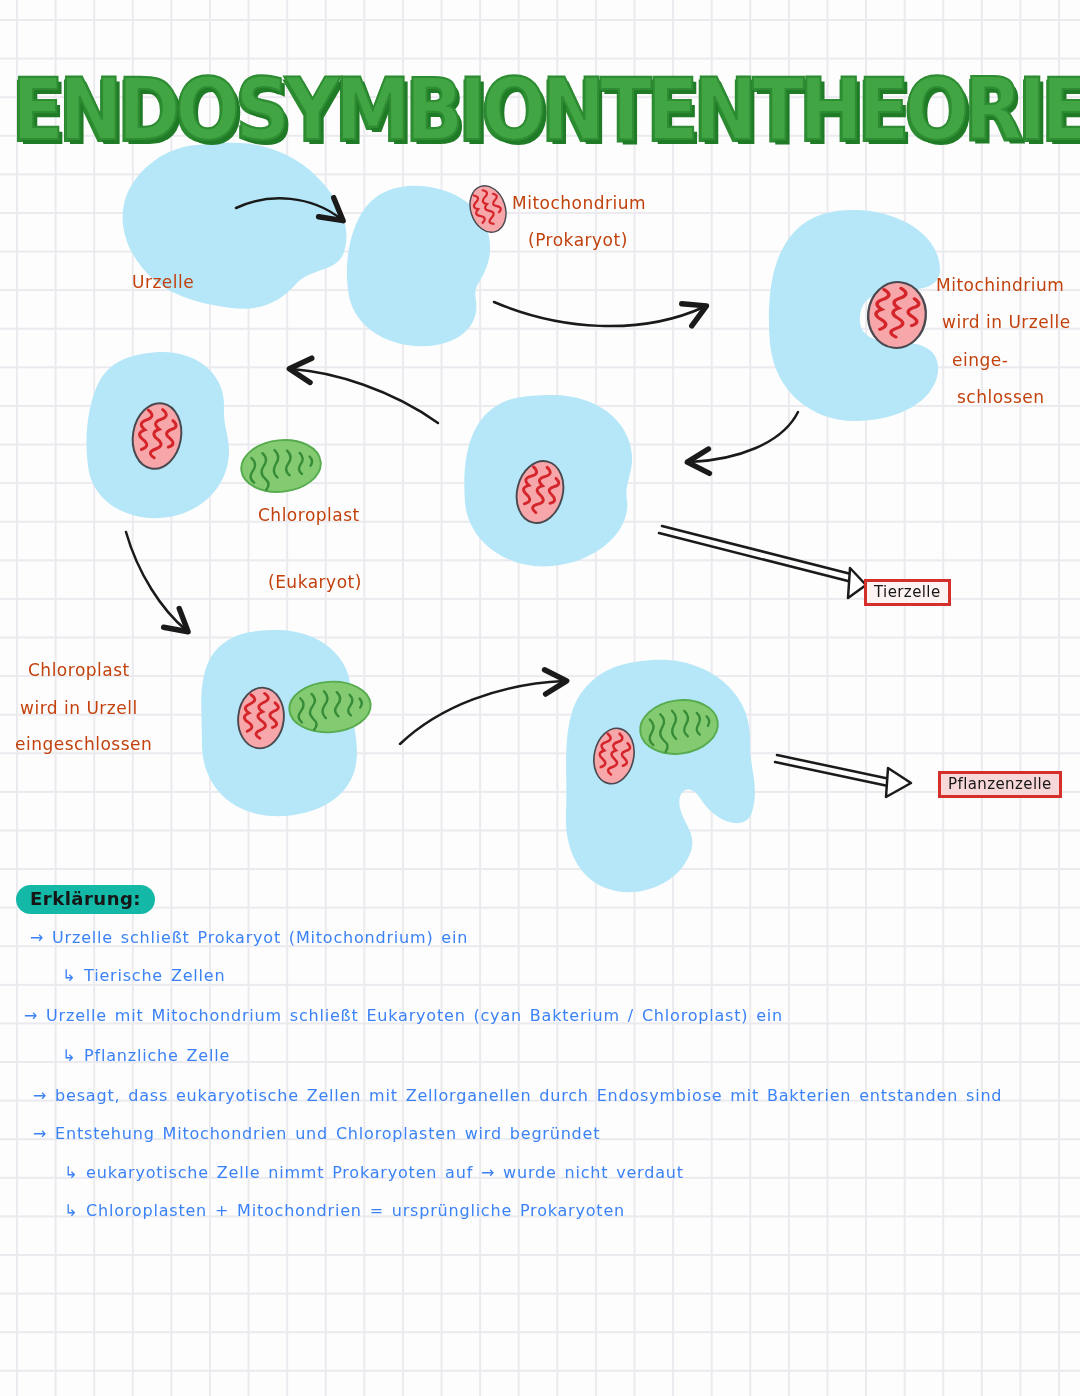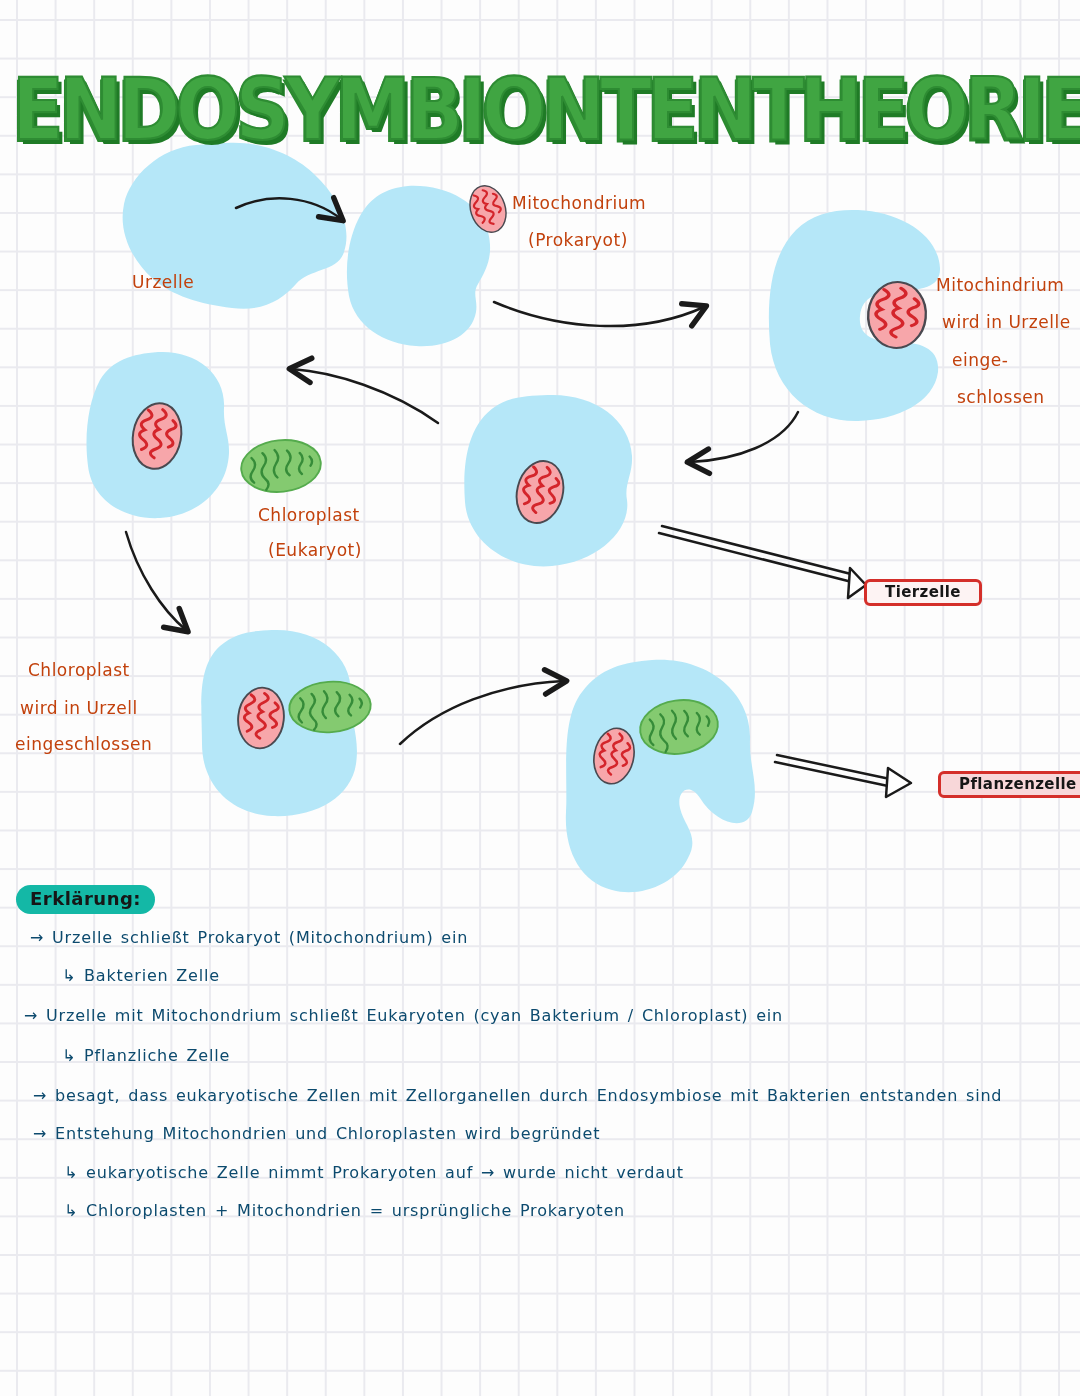--- a/index.html
+++ b/index.html
@@ -22,33 +22,33 @@
     text-shadow:4px 5px 0 #1f7b26, -2px 3px 0 #2a8a2f;
     transform:scaleY(1.12);transform-origin:top left;
     z-index:3;
   }
   .diagram-svg{position:absolute;left:0;top:0;z-index:1;}
   .lbl{
     position:absolute;z-index:2;font-size:17px;letter-spacing:.5px;
     white-space:nowrap;color:#c2410c;
   }
   .boxlbl{
-    position:absolute;z-index:2;font-size:15px;font-weight:700;letter-spacing:.4px;
-    border:3px solid #d42f2a;border-radius:6px;padding:1px 18px 2px;white-space:nowrap;
+    position:absolute;z-index:2;font-size:15px;font-weight:400;letter-spacing:.4px;
+    border:3px solid #d42f2a;border-radius:0;padding:1px 7px 2px;white-space:nowrap;
   }
   .boxlbl.animal{left:864px;top:579px;background:#fdf3f3;}
   .boxlbl.plant{left:938px;top:771px;background:#f8d7d9;}
   .expl-heading{
     position:absolute;left:16px;top:885px;z-index:2;
     background:#14b8a6;border-radius:16px;padding:3px 14px 5px;
     font-size:18px;font-weight:700;letter-spacing:.5px;
   }
   .xline{
     position:absolute;z-index:2;font-size:16px;letter-spacing:.8px;word-spacing:2px;
-    white-space:nowrap;color:#0c4a6e;
+    white-space:nowrap;color:#3b82f6;
   }
   .x0{left:30px;top:928px;}
   .x1{left:62px;top:966px;}
   .x2{left:24px;top:1006px;}
   .x3{left:62px;top:1046px;}
   .x4{left:33px;top:1086px;}
   .x5{left:33px;top:1124px;}
   .x6{left:64px;top:1163px;text-align:right;}
   .x7{left:64px;top:1201px;}
 </style>
@@ -114,29 +114,29 @@
 </svg>
 
 <div class="lbl" style="left:132px;top:272px;">Urzelle</div>
 <div class="lbl" style="left:512px;top:193px;">Mitochondrium</div>
 <div class="lbl" style="left:528px;top:230px;">(Prokaryot)</div>
 <div class="lbl" style="left:936px;top:275px;">Mitochindrium</div>
 <div class="lbl" style="left:942px;top:312px;">wird in Urzelle</div>
 <div class="lbl" style="left:952px;top:350px;">einge-</div>
 <div class="lbl" style="left:957px;top:387px;">schlossen</div>
 <div class="lbl" style="left:258px;top:505px;">Chloroplast</div>
-<div class="lbl" style="left:268px;top:540px;">(Eukaryot)</div>
+<div class="lbl" style="left:268px;top:572px;">(Eukaryot)</div>
 <div class="lbl" style="left:28px;top:660px;">Chloroplast</div>
 <div class="lbl" style="left:20px;top:698px;text-align:right;">wird in Urzell</div>
 <div class="lbl" style="left:15px;top:734px;">eingeschlossen</div>
 
 <div class="boxlbl animal">Tierzelle</div>
 <div class="boxlbl plant">Pflanzenzelle</div>
 
 <div class="expl-heading">Erklärung:</div>
 <div class="xline x0">→ Urzelle schließt Prokaryot (Mitochondrium) ein</div>
-<div class="xline x1">↳ Bakterien Zelle</div>
+<div class="xline x1">↳ Tierische Zellen</div>
 <div class="xline x2">→ Urzelle mit Mitochondrium schließt Eukaryoten (cyan Bakterium / Chloroplast) ein</div>
 <div class="xline x3">↳ Pflanzliche Zelle</div>
 <div class="xline x4">→ besagt, dass eukaryotische Zellen mit Zellorganellen durch Endosymbiose mit Bakterien entstanden sind</div>
 <div class="xline x5">→ Entstehung Mitochondrien und Chloroplasten wird begründet</div>
 <div class="xline x6">↳ eukaryotische Zelle nimmt Prokaryoten auf → wurde nicht verdaut</div>
 <div class="xline x7">↳ Chloroplasten + Mitochondrien = ursprüngliche Prokaryoten</div>
 
 </body></html>

